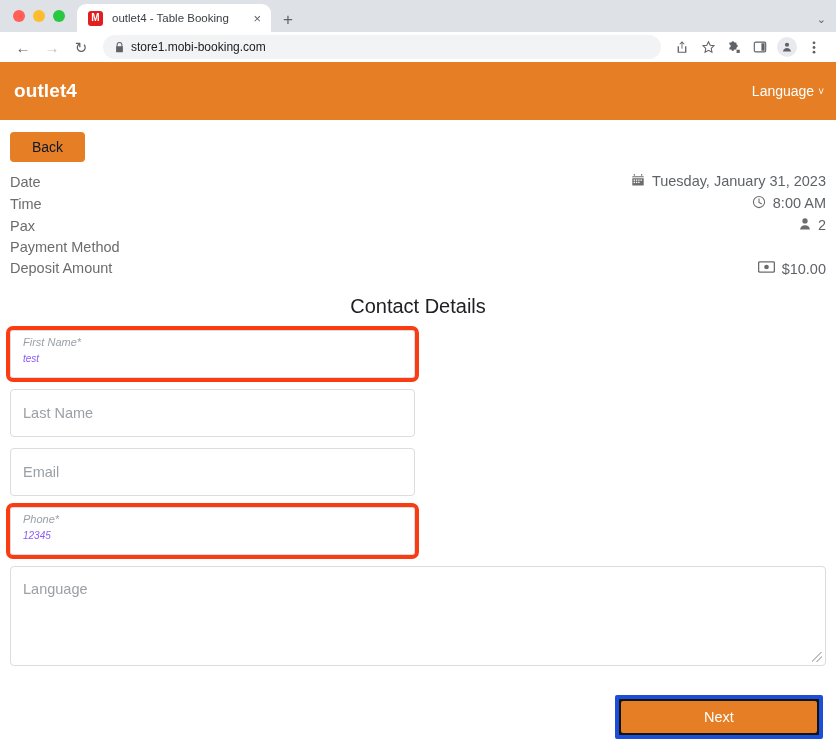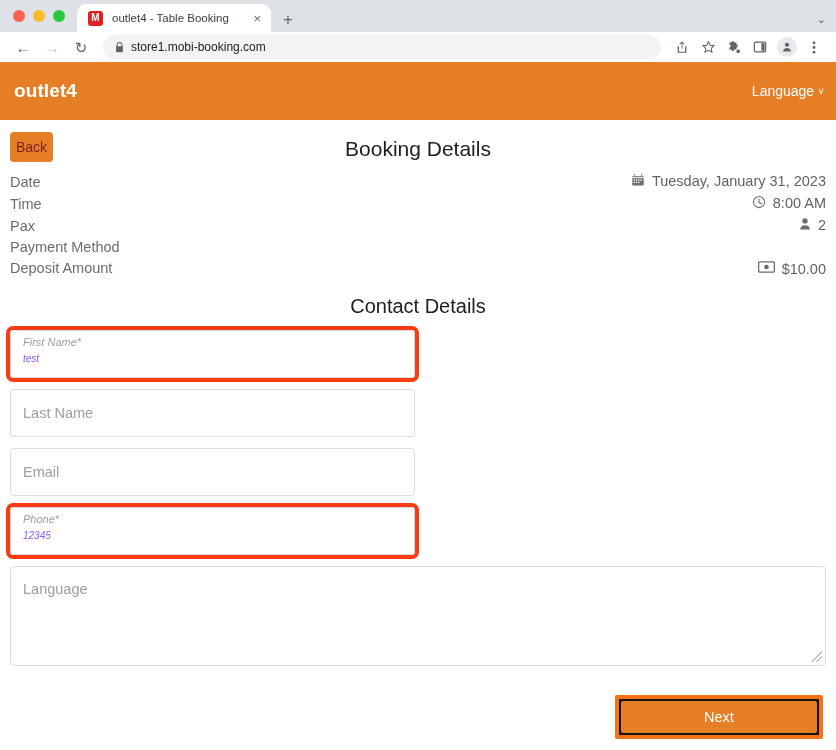--- a/index.html
+++ b/index.html
@@ -85,23 +85,23 @@
   }
   .brand { color: #ffffff; font-size: 19px; font-weight: 700; letter-spacing: .1px; }
   .language { color: #ffffff; font-size: 14px; display: flex; align-items: center; gap: 4px; }
   .caret { font-size: 10px; }
 
   .content { padding: 0 10px; position: relative; }
 
   .row-top { position: relative; height: 38px; margin-top: 12px; }
   .back-btn {
     position: absolute; left: 0; top: 0;
-    background: #e57e25; color: #7f1d1d; border: none;
+    background: #e57e25; color: #0f172a; border: none;
     font-size: 14px; font-family: inherit;
-    padding: 7px 6px; border-radius: 4px;
+    padding: 7px 22px; border-radius: 4px;
   }
   .section-title {
     text-align: center; font-size: 21px; color: #202124;
     font-weight: 400; line-height: 30px; padding-top: 2px;
   }
 
   .detail-row {
     display: flex; justify-content: space-between; align-items: baseline;
     font-size: 14.5px; color: #6c6c6c; padding: 3px 0 2px 0;
   }
@@ -131,21 +131,21 @@
   .resize-grip {
     position: absolute; right: 3px; bottom: 3px; width: 10px; height: 10px;
     background:
       linear-gradient(135deg, transparent 45%, #bdc1c6 45%, #bdc1c6 55%, transparent 55%),
       linear-gradient(135deg, transparent 70%, #bdc1c6 70%, #bdc1c6 80%, transparent 80%);
   }
 
   .hl-red { outline: 4px solid #fa3c12; outline-offset: 0px; border-radius: 3px; }
 
   .next-area { display: flex; justify-content: flex-end; margin: 18px 0 20px 0; padding-right: 3px; }
-  .next-outer { border: 4px solid #f97316; border-radius: 2px; padding: 2px; background: #131313; }
+  .next-outer { border: 4px solid #1d4ed8; border-radius: 2px; padding: 2px; background: #131313; }
   .next-btn {
     background: #e57e25; color: #ffffff; border: none; font-family: inherit;
     font-size: 14.5px; width: 196px; height: 32px; border-radius: 2px;
   }
 
   svg { display: block; }
 </style>
 </head>
 <body>
 
@@ -230,21 +230,20 @@
     <div class="language">
       <span>Language</span>
       <span class="caret">˅</span>
     </div>
   </div>
 
   <div class="content">
 
     <div class="row-top">
       <button class="back-btn">Back</button>
-      <div class="section-title">Booking Details</div>
     </div>
 
     <div>
 
       <div class="detail-row">
         <div class="detail-label">Date</div>
         <div class="detail-value">
           <span class="ic">
             <svg width="14" height="14" viewBox="0 0 16 16">
                 <path d="M1.5 3.6h13v1.2h-13V3.6zm0 2.4h13v8.2h-13V6zM3.2 1h1.2v2.2H3.2V1zm8.4 0h1.2v2.2h-1.2V1z" fill="#6c6c6c"></path>

